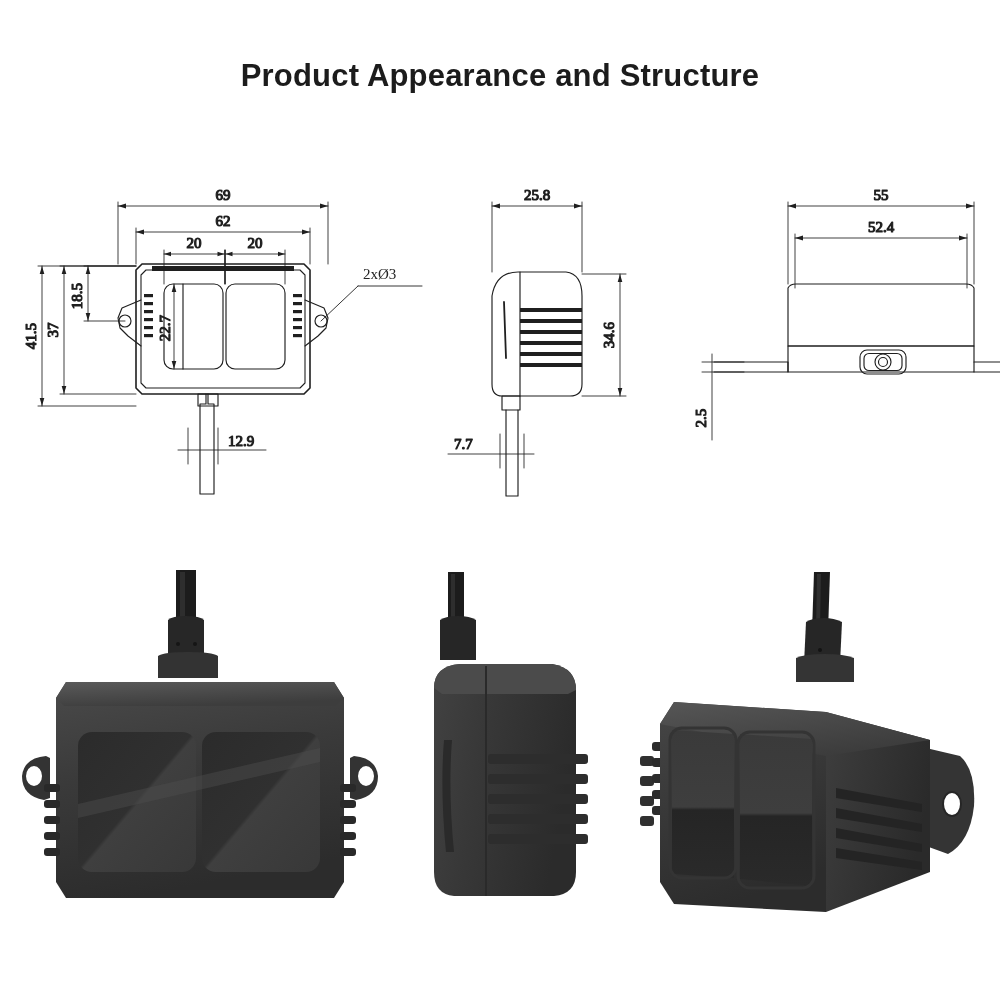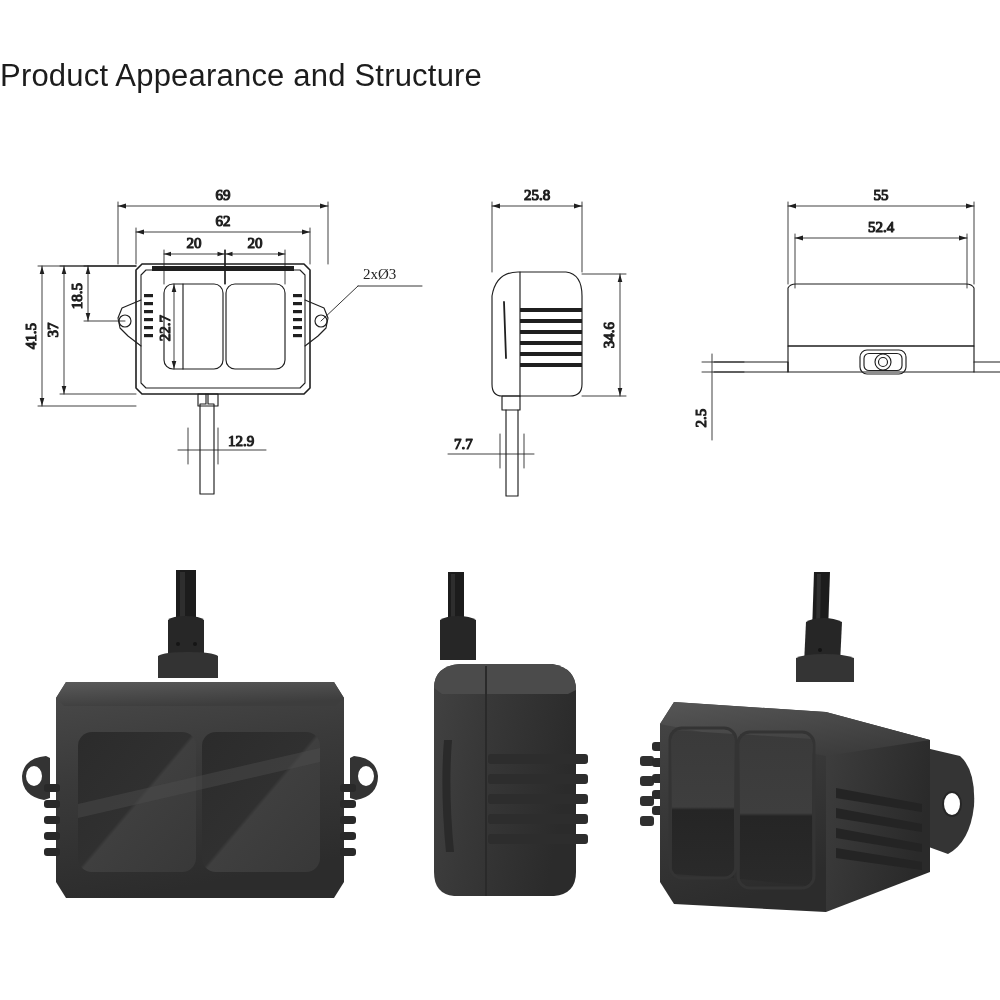--- a/index.html
+++ b/index.html
@@ -14,23 +14,23 @@
     height: 1000px;
     background: #ffffff;
     overflow: hidden;
     font-family: "Liberation Sans", sans-serif;
   }
   #page-title {
     position: absolute;
     top: 58px;
     left: 0;
     width: 1000px;
-    text-align: left;
+    text-align: center;
     font-family: "Liberation Sans", sans-serif;
-    font-weight: normal;
+    font-weight: bold;
     font-size: 31px;
     letter-spacing: 0.2px;
     color: #1c1c1c;
   }
   .view-block {
     position: absolute;
   }
   #drawing-front  { left: 18px;  top: 178px; width: 420px; height: 345px; }
   #drawing-side   { left: 430px; top: 178px; width: 250px; height: 345px; text-align: center; }
   #drawing-top    { left: 684px; top: 178px; width: 340px; height: 300px; }

